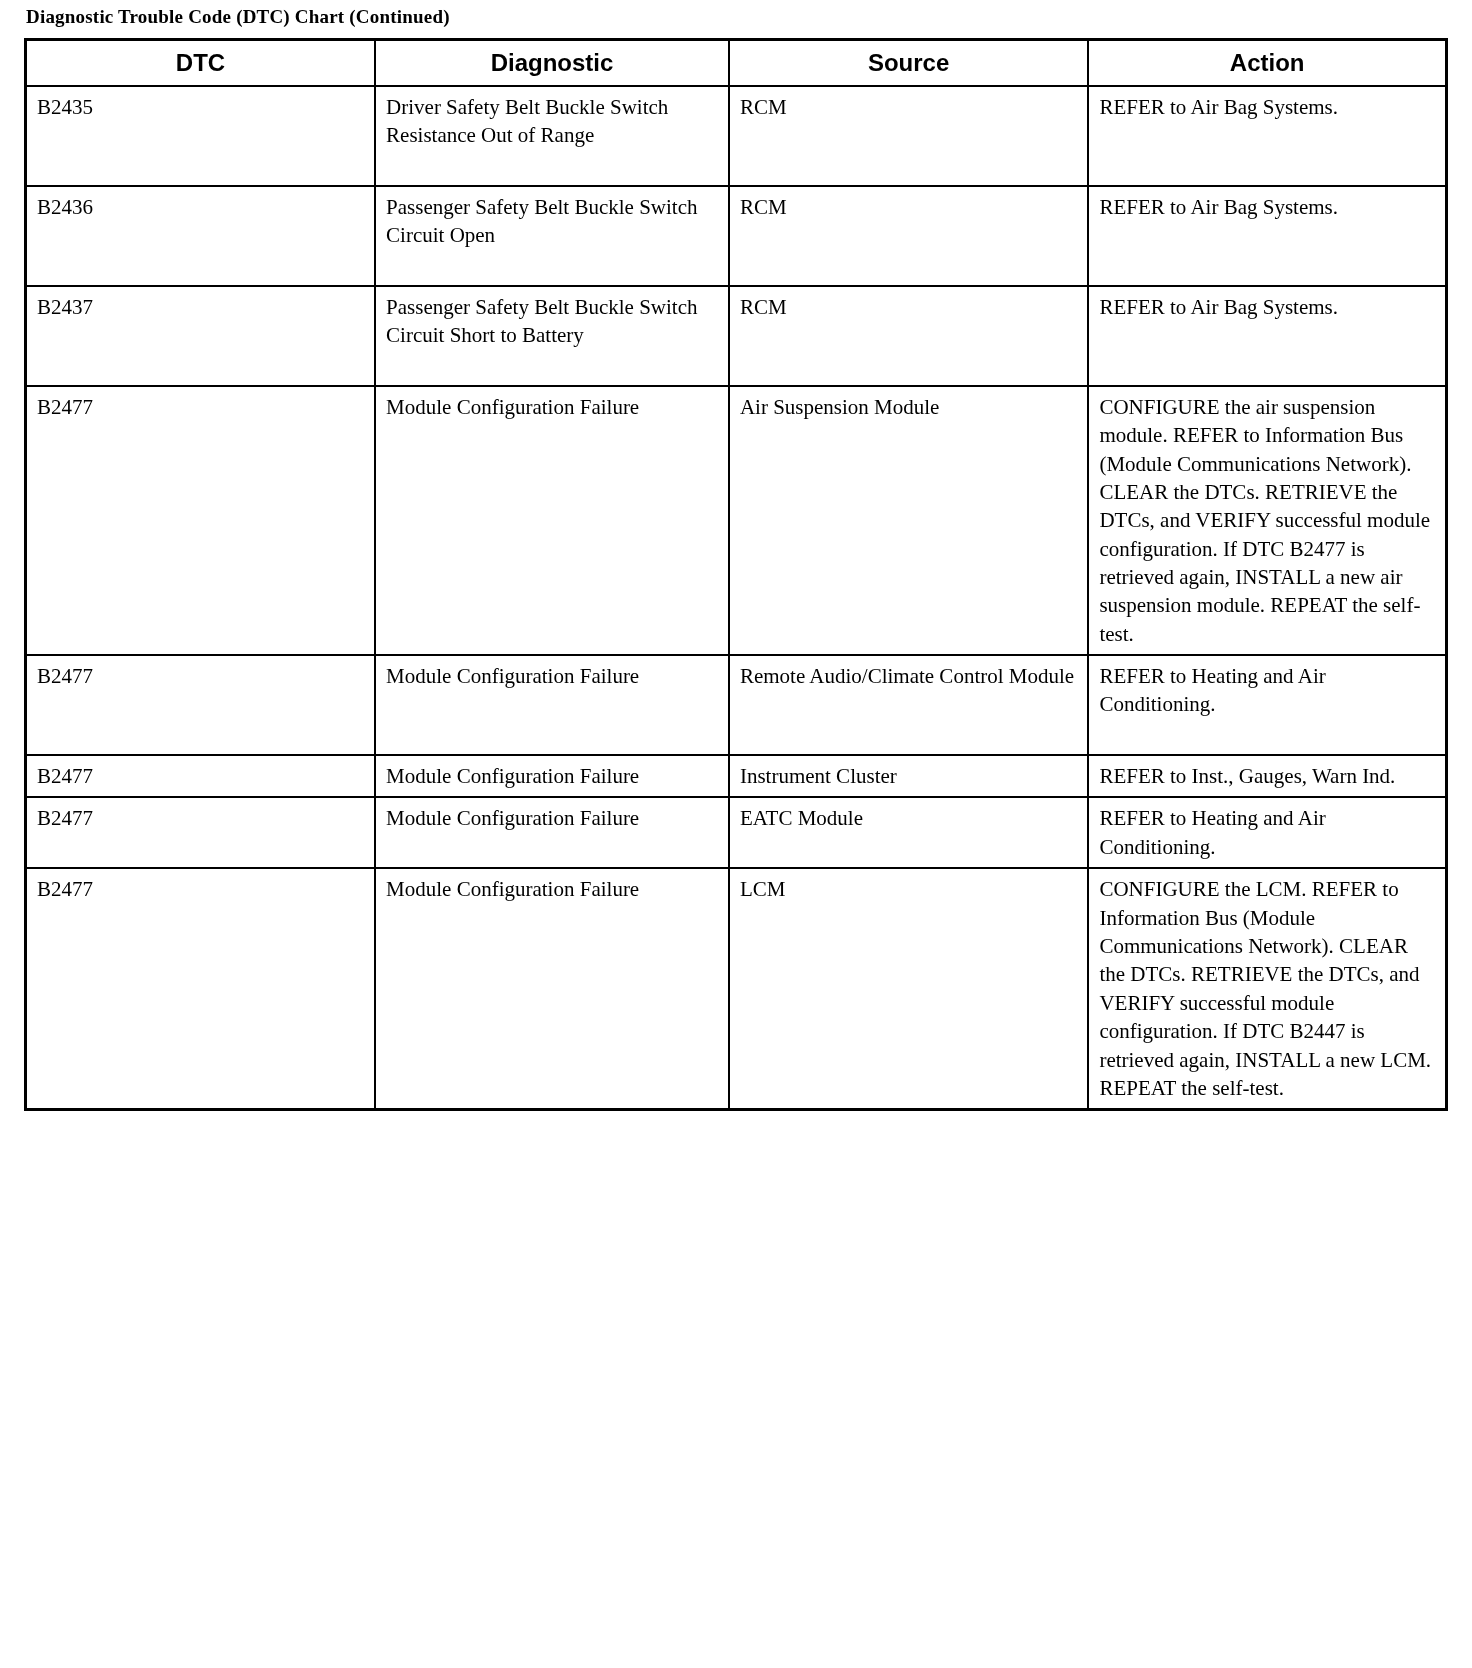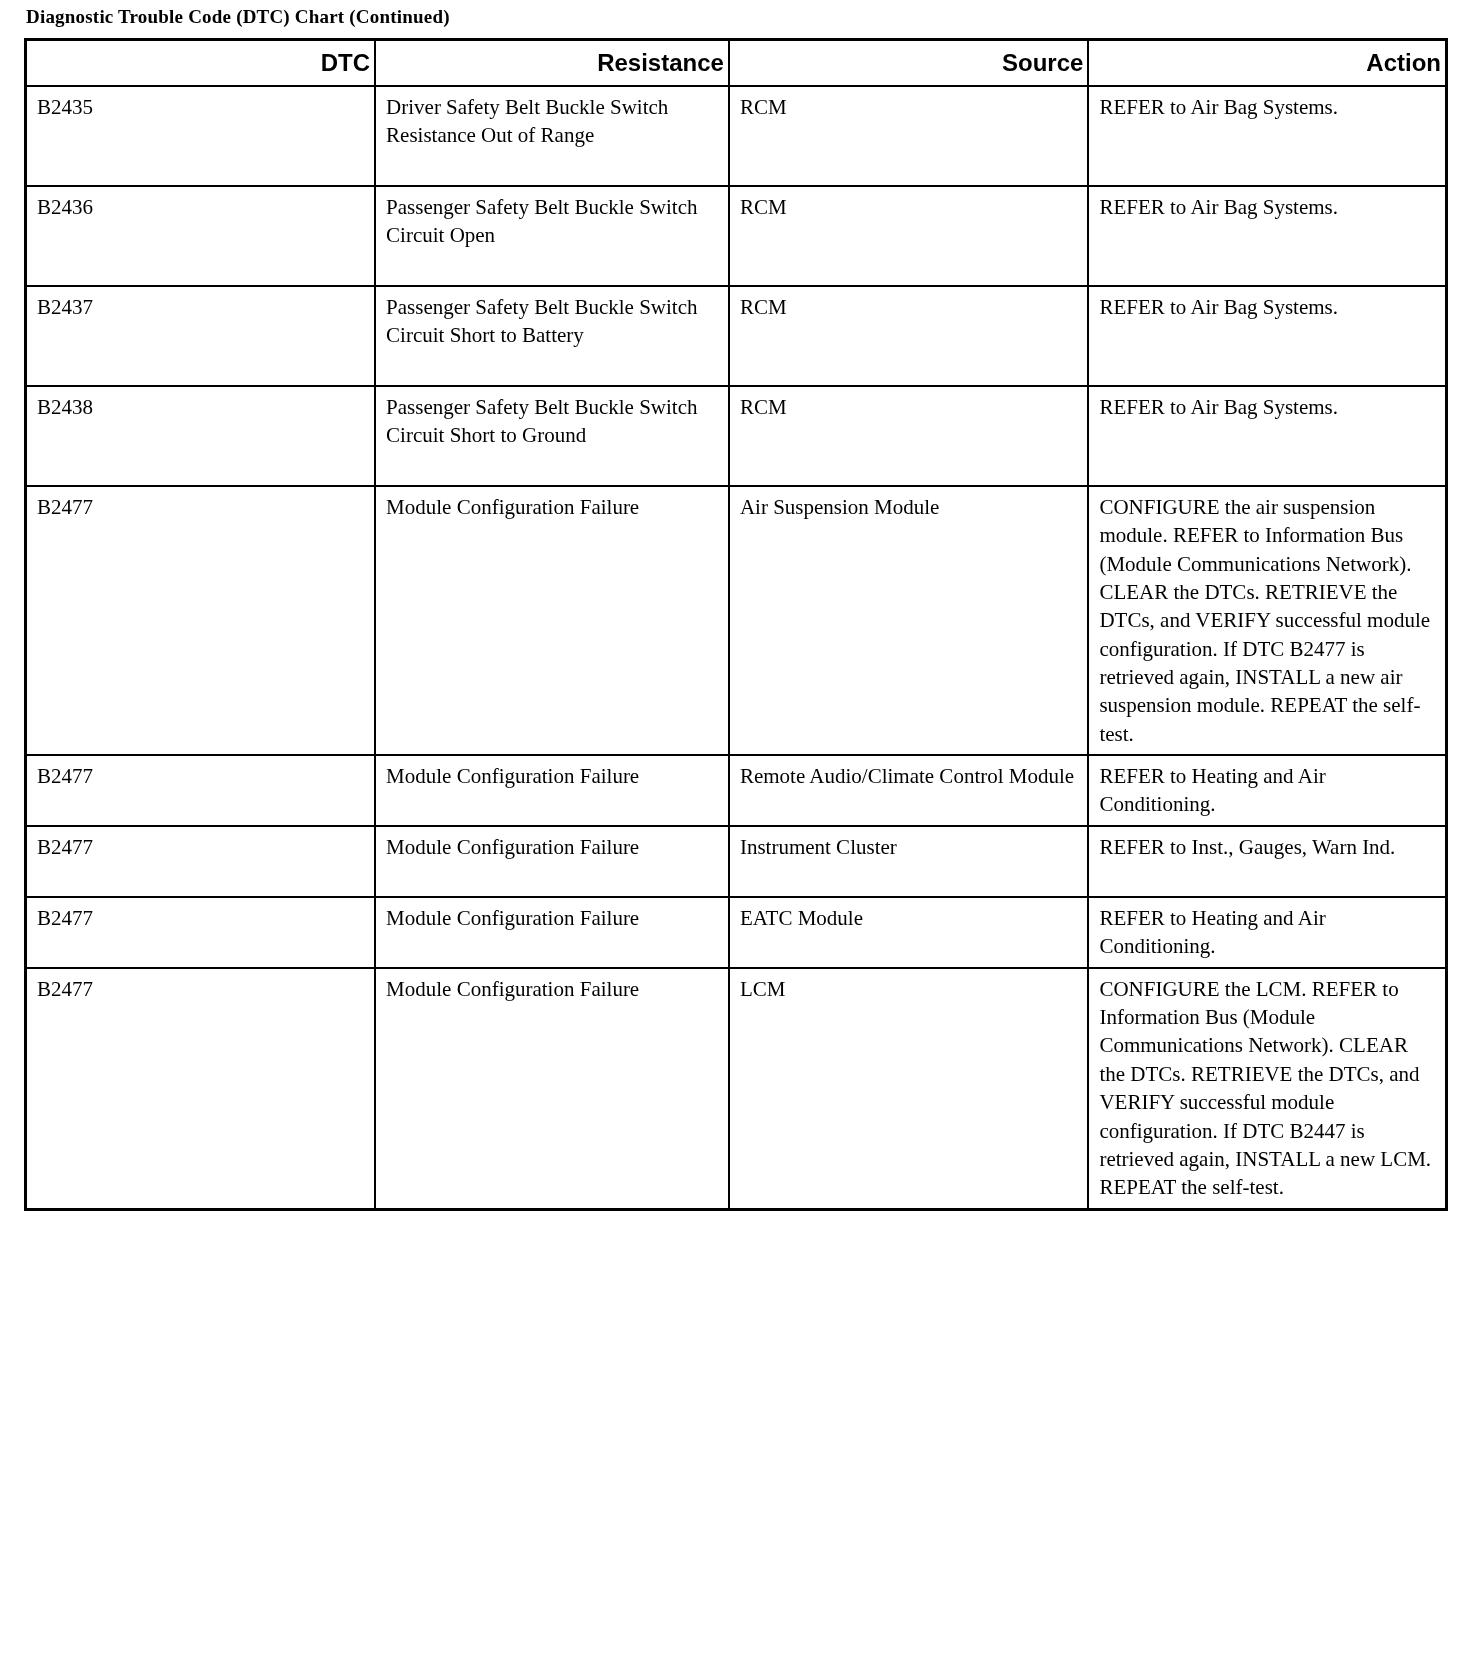--- a/index.html
+++ b/index.html
@@ -25,21 +25,21 @@
   table.dtc-table {
     border-collapse: collapse;
     width: 1424px;
     table-layout: fixed;
     border: 3px solid #000;
   }
   table.dtc-table th {
     font-family: "Liberation Sans", sans-serif;
     font-size: 24px;
     font-weight: bold;
-    text-align: right;
+    text-align: center;
     vertical-align: middle;
     border: 2px solid #000;
     padding: 8px 4px;
   }
   table.dtc-table td {
     border: 2px solid #000;
     vertical-align: top;
     font-size: 21px;
     line-height: 1.35;
     text-align: left;
@@ -64,47 +64,41 @@
   <table class="dtc-table">
     <colgroup>
       <col style="width:24.6%">
       <col style="width:24.9%">
       <col style="width:25.3%">
       <col style="width:25.2%">
     </colgroup>
     <thead>
       <tr>
         <th>DTC</th>
-        <th>Resistance</th>
+        <th>Diagnostic</th>
         <th>Source</th>
         <th>Action</th>
       </tr>
     </thead>
     <tbody id="table-body">
         <tr>
           <td>B2435</td>
           <td>Driver Safety Belt Buckle Switch Resistance Out of Range</td>
           <td>RCM</td>
           <td class="align-left">REFER to Air Bag Systems.</td>
         </tr>
         <tr>
           <td>B2436</td>
           <td>Passenger Safety Belt Buckle Switch Circuit Open</td>
           <td>RCM</td>
           <td class="align-left">REFER to Air Bag Systems.</td>
         </tr>
         <tr>
           <td>B2437</td>
           <td>Passenger Safety Belt Buckle Switch Circuit Short to Battery</td>
-          <td>RCM</td>
-          <td class="align-left">REFER to Air Bag Systems.</td>
-        </tr>
-        <tr>
-          <td>B2438</td>
-          <td>Passenger Safety Belt Buckle Switch Circuit Short to Ground</td>
           <td>RCM</td>
           <td class="align-left">REFER to Air Bag Systems.</td>
         </tr>
         <tr>
           <td>B2477</td>
           <td>Module Configuration Failure</td>
           <td>Air Suspension Module</td>
           <td class="align-center">CONFIGURE the air suspension module. REFER to Information Bus (Module Communications Network). CLEAR the DTCs. RETRIEVE the DTCs, and VERIFY successful module configuration. If DTC B2477 is retrieved again, INSTALL a new air suspension module. REPEAT the self-test.</td>
         </tr>
         <tr>

